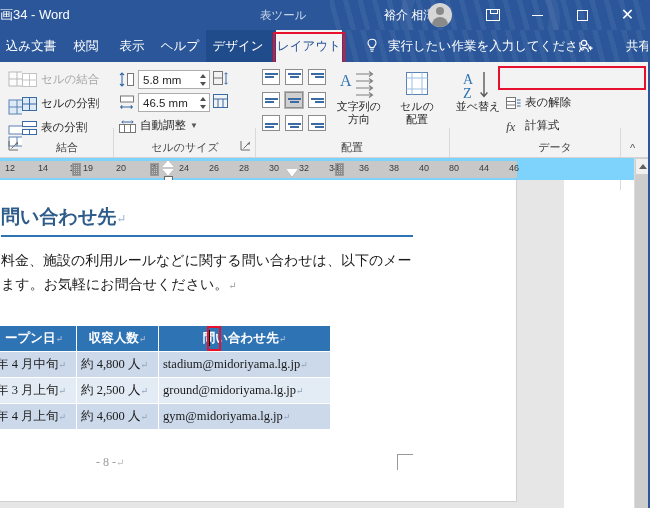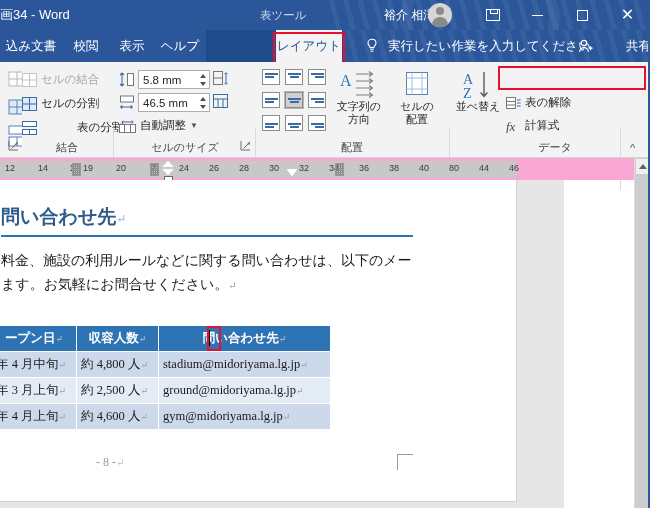--- a/index.html
+++ b/index.html
@@ -161,21 +161,21 @@
   }
 
   .big-btn {
     position: absolute; display: flex; flex-direction: column; align-items: center;
     font-size: 11px; color: #262626; line-height: 12.5px; text-align: center;
   }
 
   
   .ruler-area {
     position: absolute; left: 0; top: 158px; width: 650px; height: 22px;
-    background: #f9a8d4;
+    background: #7dd3fc;
   }
   .ruler {
     position: absolute; left: 0; top: 3px; height: 17px;
     background: #c8c8c8;
   }
   .ruler .num {
     position: absolute; top: 2px; font-size: 9px; color: #3a3a3a;
     transform: translateX(-50%); white-space: nowrap;
   }
   .ruler .tabmark {
@@ -296,20 +296,21 @@
   </div>
 
   <div class="tabbar">
     <div class="watermark"></div>
     <div class="tooltab-band"></div>
 
     <div class="tab" style="left:0px;width:62px;">込み文書</div>
     <div class="tab" style="left:64px;width:44px;">校閲</div>
     <div class="tab" style="left:110px;width:44px;">表示</div>
     <div class="tab" style="left:156px;width:48px;">ヘルプ</div>
+    <div class="tab" style="left:210px;width:56px;">デザイン</div>
     <div class="tab active" style="left:276px;width:66px;">レイアウト</div>
 
     <svg class="tellme-bulb" viewBox="0 0 14 16">
       <path d="M7 1.2c-2.3 0-4 1.7-4 3.8 0 1.5 0.8 2.4 1.5 3.2 0.4 0.5 0.6 0.8 0.6 1.3h3.8c0-0.5 0.2-0.8 0.6-1.3C10.2 7.4 11 6.5 11 5 11 2.9 9.3 1.2 7 1.2z" fill="none" stroke="#ffffff" stroke-width="1.1"></path>
       <rect x="5.1" y="10.6" width="3.8" height="1.1" fill="#ffffff"></rect>
       <rect x="5.6" y="12.6" width="2.8" height="1.1" fill="#ffffff"></rect>
     </svg>
     <div class="tellme-text">実行したい作業を入力してください</div>
 
     <svg class="share-icon" viewBox="0 0 16 16">
@@ -355,21 +356,21 @@
 
     <div class="ribbon-item" style="left:22px;top:34px;">
       <svg class="ic" width="15" height="14" viewBox="0 0 15 14">
         <rect x="0.5" y="0.5" width="14" height="13" fill="#deeaf6" stroke="#3a6ba5"></rect>
         <line x1="0.5" y1="7" x2="14.5" y2="7" stroke="#3a6ba5"></line>
         <line x1="7.5" y1="0.5" x2="7.5" y2="13.5" stroke="#3a6ba5"></line>
       </svg>
       <span>セルの分割</span>
     </div>
 
-    <div class="ribbon-item" style="left:22px;top:58px;gap:36px;">
+    <div class="ribbon-item" style="left:22px;top:58px;">
       <svg class="ic" width="15" height="14" viewBox="0 0 15 14">
         <rect x="0.5" y="0.5" width="14" height="5" fill="#ffffff" stroke="#3a6ba5"></rect>
         <rect x="0.5" y="8.5" width="14" height="5" fill="#ffffff" stroke="#3a6ba5"></rect>
         <line x1="7.5" y1="8.5" x2="7.5" y2="13.5" stroke="#3a6ba5"></line>
       </svg>
       <span>表の分割</span>
     </div>
 
     <div class="grp-label" style="left:22px;top:78px;width:90px;">結合</div>
     <div class="dialog-launcher" style="left:8px;top:78px;">

